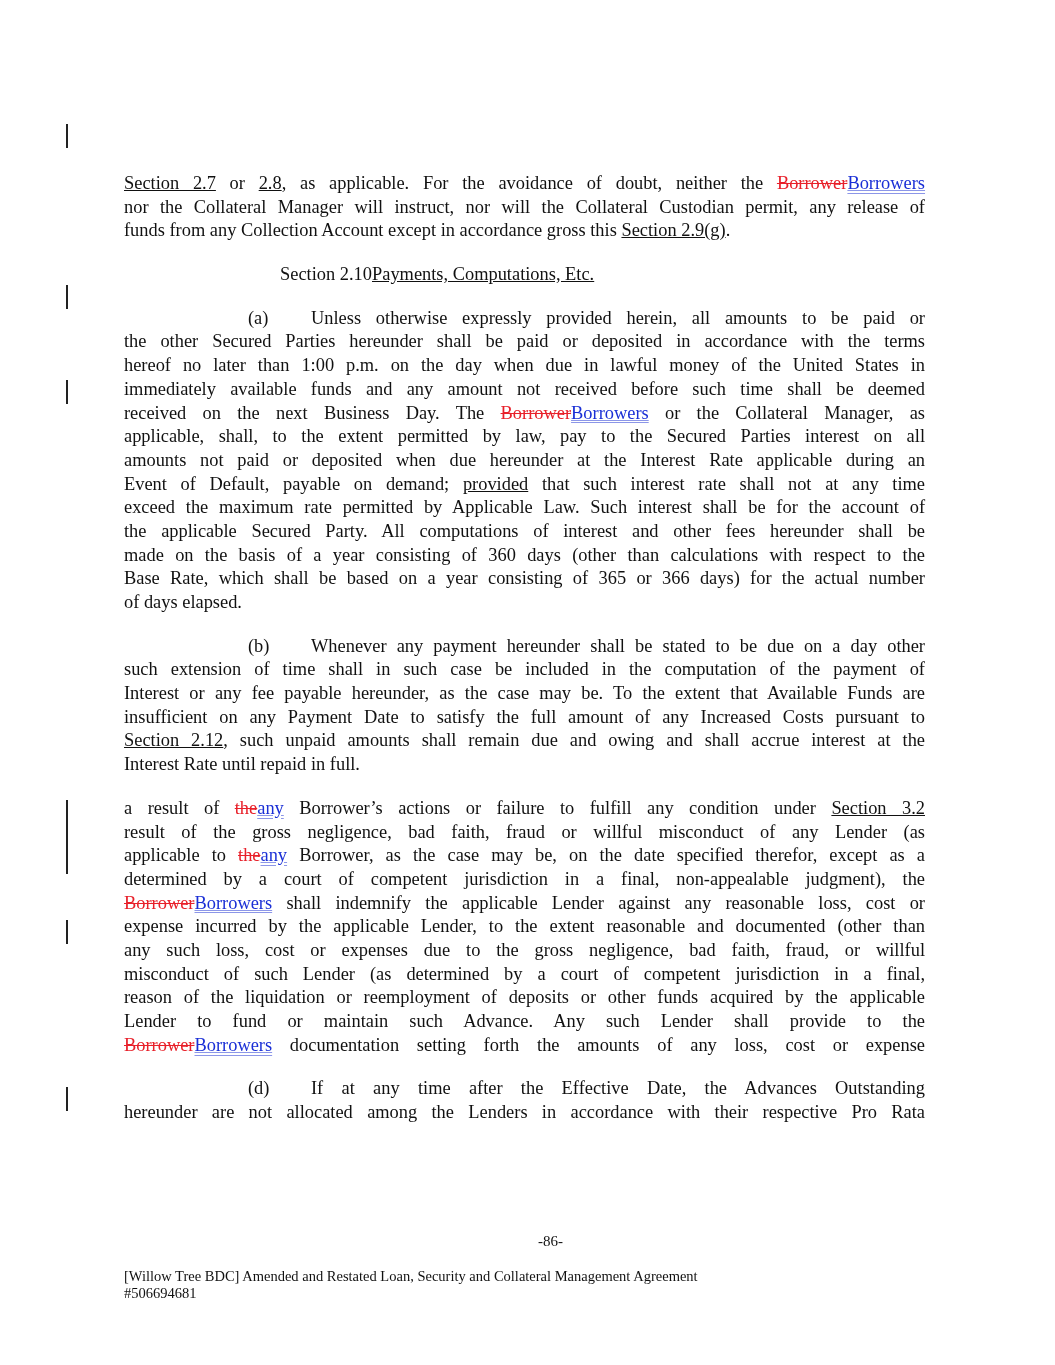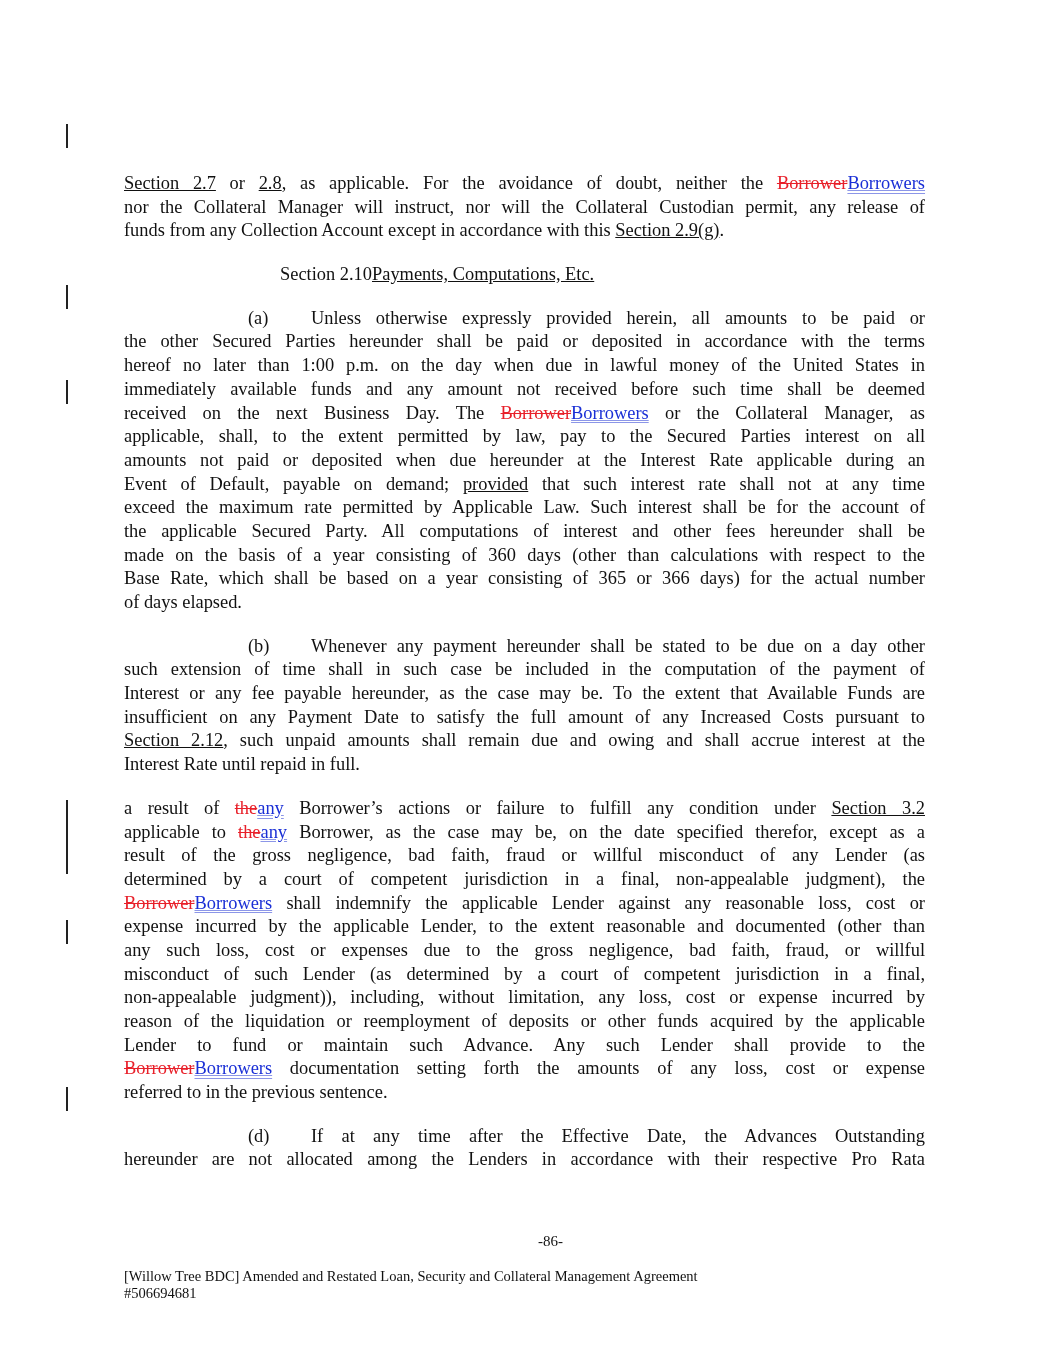--- a/index.html
+++ b/index.html
@@ -29,21 +29,21 @@
 <div class="bar" style="top:285px;height:24px;"></div>
 <div class="bar" style="top:380px;height:24px;"></div>
 <div class="bar" style="top:800px;height:74px;"></div>
 <div class="bar" style="top:920px;height:24px;"></div>
 <div class="bar" style="top:1087px;height:24px;"></div>
 
 <div class="page">
   <div id="intro">
       <div class="line just"><span class="u">Section 2.7</span><span> or </span><span class="u">2.8</span><span>, as applicable.  For the avoidance of doubt, neither the </span><span class="del">Borrower</span><span class="ins">Borrowers</span></div>
       <div class="line just"><span>nor the Collateral Manager will instruct, nor will the Collateral Custodian permit, any release of</span></div>
-      <div class="line last"><span>funds from any Collection Account except in accordance with this </span><span class="u">Section 2.9(g)</span><span>.</span></div>
+      <div class="line last"><span>funds from any Collection Account except in accordance gross this </span><span class="u">Section 2.9(g)</span><span>.</span></div>
     </div>
   <div class="gap"></div>
   <div class="line heading">
     <span class="num">Section 2.10</span><span class="u">Payments, Computations, Etc.</span>
   </div>
   <div class="gap"></div>
   <div id="paras">
       <div>
         <div class="line just"><span class="ind"></span><span class="lbl">(a)</span><span>Unless otherwise expressly provided herein, all amounts to be paid or</span></div>
         <div class="line just"><span>the other Secured Parties hereunder shall be paid or deposited in accordance with the terms</span></div>
@@ -64,32 +64,30 @@
         <div class="line just"><span class="ind"></span><span class="lbl">(b)</span><span>Whenever any payment hereunder shall be stated to be due on a day other</span></div>
         <div class="line just"><span>such extension of time shall in such case be included in the computation of the payment of</span></div>
         <div class="line just"><span>Interest or any fee payable hereunder, as the case may be. To the extent that Available Funds are</span></div>
         <div class="line just"><span>insufficient on any Payment Date to satisfy the full amount of any Increased Costs pursuant to</span></div>
         <div class="line just"><span class="u">Section 2.12</span><span>, such unpaid amounts shall remain due and owing and shall accrue interest at the</span></div>
         <div class="line last"><span>Interest Rate until repaid in full.</span></div>
       </div>
       <div class="gap"></div>
       <div>
         <div class="line just"><span>a result of </span><span class="del">the</span><span class="ins">any</span><span> Borrower’s actions or failure to fulfill any condition under </span><span class="u">Section 3.2</span></div>
+        <div class="line just"><span>result of the gross negligence, bad faith, fraud or willful misconduct of any Lender (as</span></div>
         <div class="line just"><span>applicable to </span><span class="del">the</span><span class="ins">any</span><span> Borrower, as the case may be, on the date specified therefor, except as a</span></div>
-        <div class="line just"><span>result of the gross negligence, bad faith, fraud or willful misconduct of any Lender (as</span></div>
         <div class="line just"><span>determined by a court of competent jurisdiction in a final, non-appealable judgment), the</span></div>
         <div class="line just"><span class="del">Borrower</span><span class="ins">Borrowers</span><span> shall indemnify the applicable Lender against any reasonable loss, cost or</span></div>
         <div class="line just"><span>expense incurred by the applicable Lender, to the extent reasonable and documented (other than</span></div>
         <div class="line just"><span>any such loss, cost or expenses due to the gross negligence, bad faith, fraud, or willful</span></div>
         <div class="line just"><span>misconduct of such Lender (as determined by a court of competent jurisdiction in a final,</span></div>
-        <div class="line just"><span>non-appealable judgment)), including, without limitation, any loss, cost or expense incurred by</span></div>
         <div class="line just"><span>reason of the liquidation or reemployment of deposits or other funds acquired by the applicable</span></div>
         <div class="line just"><span>Lender to fund or maintain such Advance. Any such Lender shall provide to the</span></div>
         <div class="line just"><span class="del">Borrower</span><span class="ins">Borrowers</span><span> documentation setting forth the amounts of any loss, cost or expense</span></div>
-        <div class="line last"><span>referred to in the previous sentence.</span></div>
       </div>
       <div class="gap"></div>
       <div>
         <div class="line just"><span class="ind"></span><span class="lbl">(d)</span><span>If at any time after the Effective Date, the Advances Outstanding</span></div>
         <div class="line just"><span>hereunder are not allocated among the Lenders in accordance with their respective Pro Rata</span></div>
       </div>
     </div>
 </div>
 
 <div class="pagenum">-86-</div>

